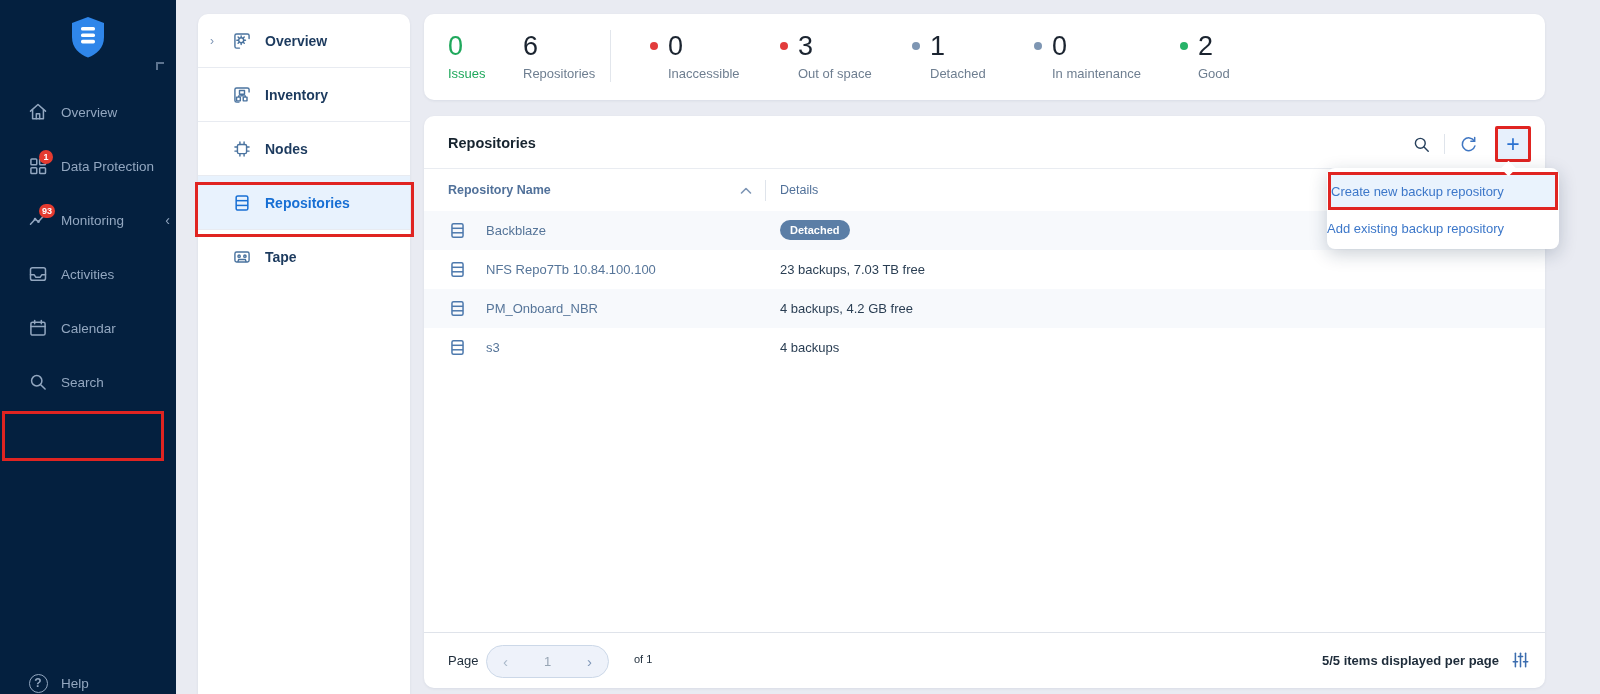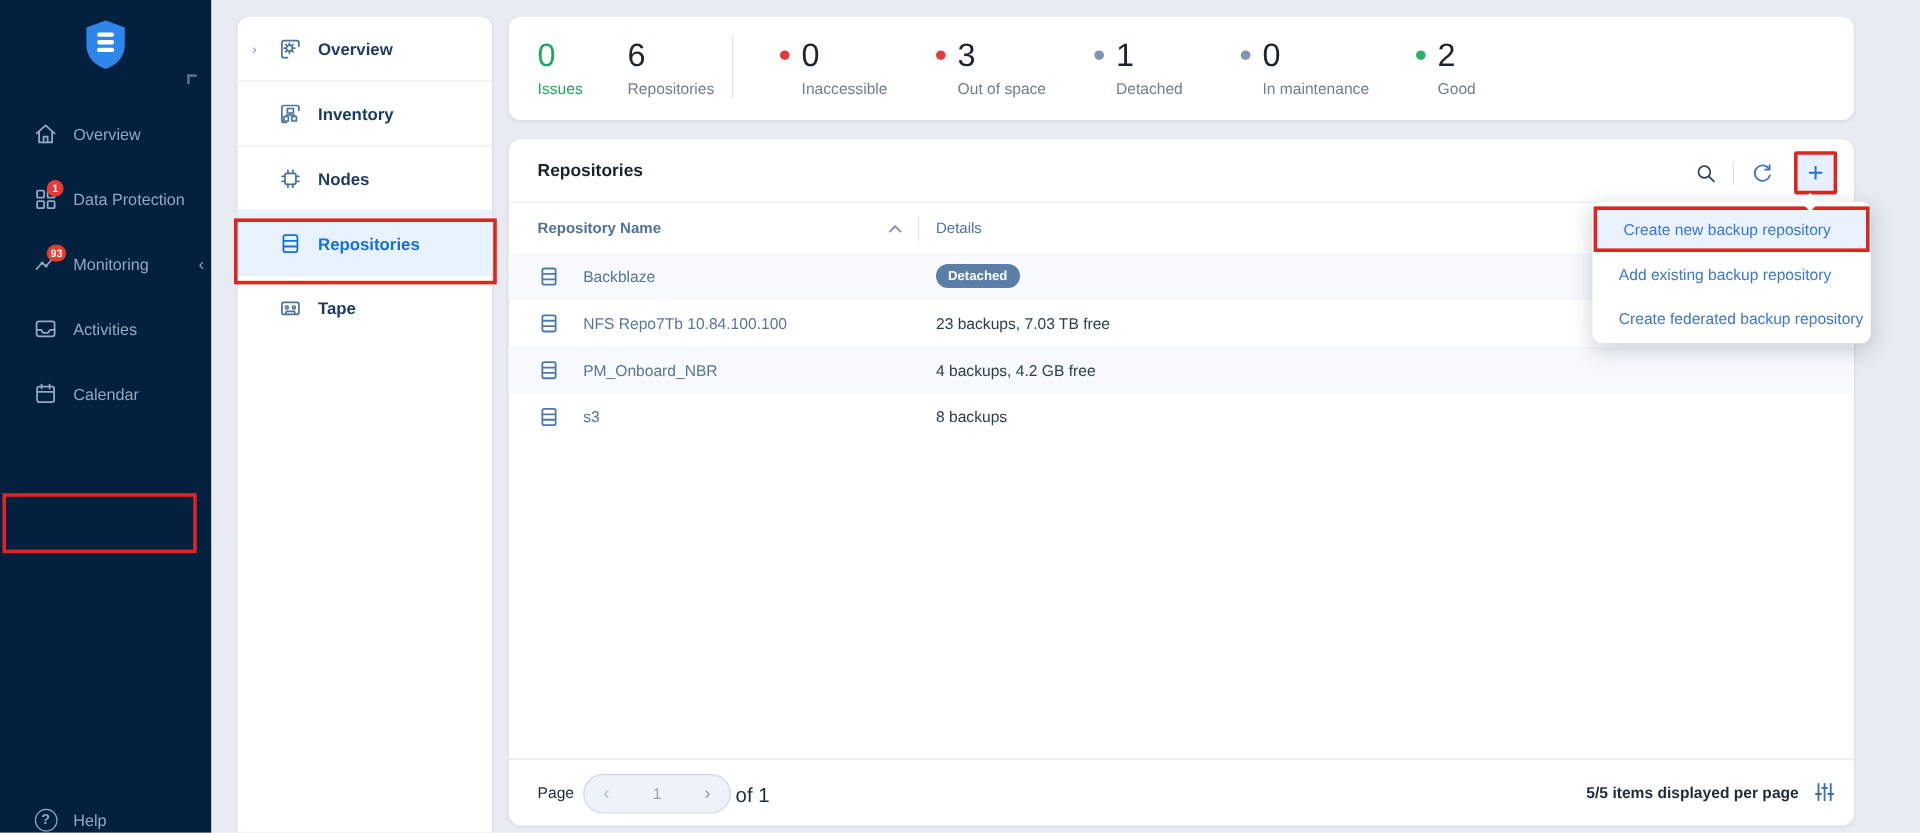--- a/index.html
+++ b/index.html
@@ -114,36 +114,36 @@
   .card-footer { position:absolute; left:0; top:517px; width:100%; height:55px; }
   .page-label { position:absolute; left:24px; top:20px; font-size:13px; color:#1e2c3a; }
   .pager {
     position:absolute; left:62px; top:12px; width:123px; height:33px;
     background:#eef2fa; border:1px solid #ccd8e8; border-radius:17px;
     display:flex; align-items:center; justify-content:space-between; padding:0 16px;
   }
   .pager-prev { color:#a9b8c9; font-size:15px; cursor:pointer; }
   .pager-next { color:#7f97b8; font-size:15px; cursor:pointer; }
   .pager-current { color:#97a5b4; font-size:13px; }
-  .of-label { position:absolute; left:189px; top:20px; font-size:17px; color:#1e2c3a; }
+  .of-label { position:absolute; left:210px; top:20px; font-size:11px; color:#1e2c3a; }
   .items-info { position:absolute; right:46px; top:20px; font-size:13px; color:#1e2c3a;font-weight:bold; }
   .tune-icon { position:absolute; right:16px; top:18px; cursor:pointer; color:#3b6cae; }
 
   
   .dropdown {
     position:absolute; left:1327px; top:168px; width:232px;
     background:#fff; border-radius:8px; z-index:50;
     box-shadow:0 5px 18px rgba(20,40,70,.22); padding:3px 0 2px 0;
   }
   .dropdown-notch {
     position:absolute; top:-5px; left:176px; width:11px; height:11px;
     background:#fff; transform:rotate(45deg);
   }
   .menu-item {
-    height:37px; display:flex; align-items:center; padding-left:22px;
+    height:37px; display:flex; align-items:center; 
     font-size:13px; color:#3c77c9; cursor:pointer; white-space:nowrap;
   }
   .menu-item.highlighted {
     background:#eaf3fd; border:3px solid #e02421; margin:1px 1px 0 1px; height:38px;
   }
 </style>
 </head>
 <body>
 
 <div class="sidebar">
@@ -210,20 +210,29 @@
         <svg width="20" height="20" viewBox="0 0 24 24" fill="none" stroke="currentColor" stroke-width="1.8" stroke-linecap="round">
           <rect x="3.5" y="5" width="17" height="15.5" rx="2"></rect>
           <path d="M3.5 10.2 H20.5"></path>
             <path d="M8 3 V7"></path>
             <path d="M16 3 V7"></path>
         </svg>
       </span>
       <span>Calendar</span>
     </div>
 
+    <div class="side-item">
+      <span class="s-icon">
+        <svg width="20" height="20" viewBox="0 0 24 24" fill="none" stroke="currentColor" stroke-width="1.8" stroke-linecap="round">
+          <circle cx="10.5" cy="10.5" r="6.2"></circle>
+            <path d="M15.2 15.2 L20.5 20.5"></path>
+        </svg>
+      </span>
+      <span>Search</span>
+    </div>
 
   </div>
 
   <div class="side-item help-item">
     <span class="s-icon" style="display:flex;align-items:center;justify-content:center;">
       <span class="help-circle">?</span>
     </span>
     <span>Help</span>
   </div>
 
@@ -425,21 +434,21 @@
 
     <div class="t-row">
       <span class="row-icon">
         <svg width="19" height="19" viewBox="0 0 24 24" fill="none" stroke="currentColor" stroke-width="1.9">
           <rect x="5" y="3.5" width="14" height="17" rx="2"></rect>
             <path d="M5 9.2 H19"></path>
             <path d="M5 14.9 H19"></path>
         </svg>
       </span>
       <span class="row-name">s3</span>
-      <span class="row-details">8 backups</span>
+      <span class="row-details">4 backups</span>
     </div>
   </div>
 
   <div class="foot-divider"></div>
   <div class="card-footer">
     <span class="page-label">Page</span>
     <div class="pager">
       <span class="pager-prev">‹</span>
       <span class="pager-current">1</span>
       <span class="pager-next">›</span>
@@ -460,16 +469,13 @@
 </div>
 
 <div class="dropdown">
   <div class="dropdown-notch"></div>
   <div class="menu-item highlighted">
     <span>Create new backup repository</span>
   </div>
   <div class="menu-item">
     <span>Add existing backup repository</span>
   </div>
-  <div class="menu-item">
-    <span>Create federated backup repository</span>
-  </div>
 </div>
 
 </body></html>

